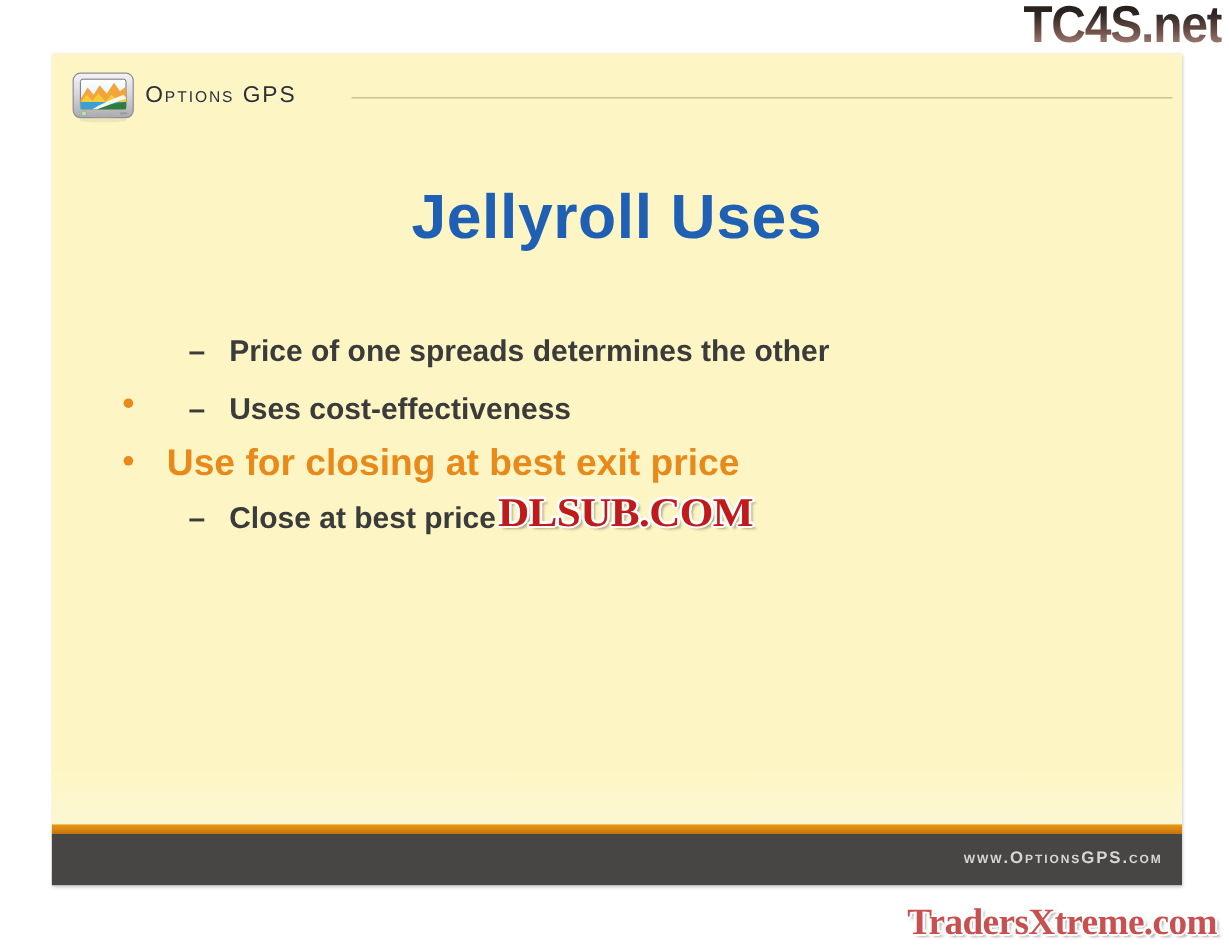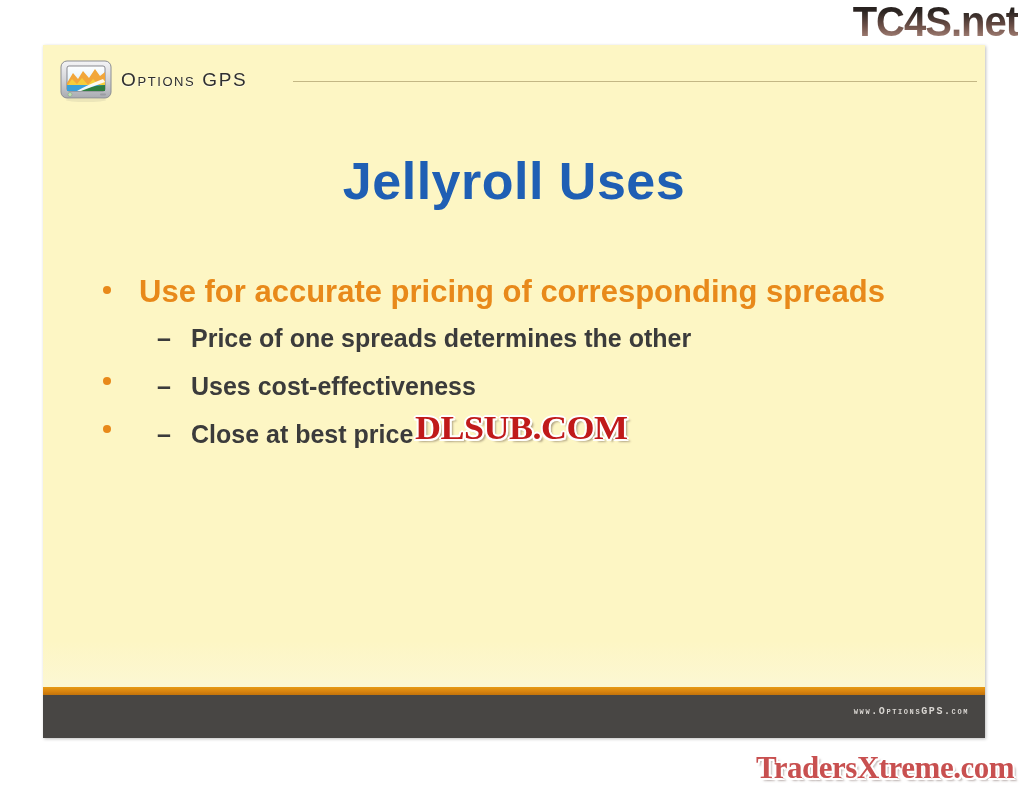--- a/index.html
+++ b/index.html
@@ -193,23 +193,23 @@
     left: 0;
     bottom: 0;
     width: 100%;
     height: 43px;
     background: #484644;
   }
   .footer-url {
     position: absolute;
     right: 16px;
     top: 11px;
-    font-family: Liberation Mono, monospace;
-    font-weight: bold;
-    font-size: 10px;
+    font-family: Liberation Sans, sans-serif;
+    font-weight: bold;
+    font-size: 14px;
     font-variant: small-caps;
     letter-spacing: 1.6px;
     color: #d9d6d2;
     white-space: nowrap;
   }
 
   
   .tx-watermark {
     position: absolute;
     right: 10px;
@@ -276,39 +276,36 @@
 
     <div class="logo-wordmark">Options GPS</div>
 
     <div class="header-rule"></div>
   </div>
 
   <div class="slide-title">Jellyroll Uses</div>
 
   <div class="body-area">
 
-    <div class="bullet-l1">
-      <span class="dot"></span>
-      <span>Use for accurate pricing of corresponding spreads</span>
-    </div>
     <div class="bullet-l2">
       <span class="dash">–</span>
       <span>Price of one spreads determines the other</span>
     </div>
 
     <div class="bullet-l1">
       <span class="dot"></span>
     </div>
     <div class="bullet-l2">
       <span class="dash">–</span>
       <span>Uses cost-effectiveness</span>
     </div>
 
     <div class="bullet-l1">
       <span class="dot"></span>
+      <span>Use for closing at best exit price</span>
     </div>
     <div class="bullet-l2">
       <span class="dash">–</span>
       <span>Close at best price</span>
     </div>
 
   </div>
 
   <div class="dlsub-watermark">DLSUB.COM</div>
 

